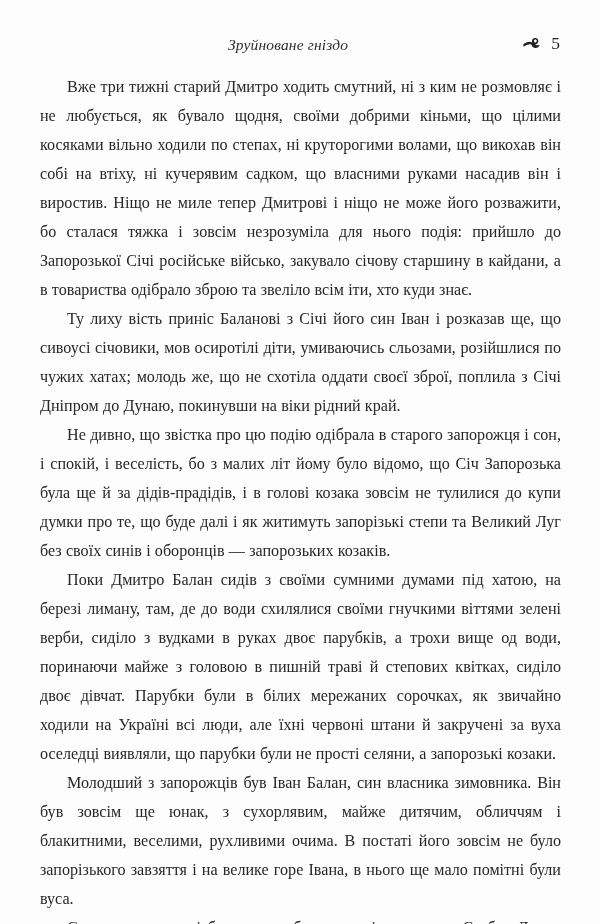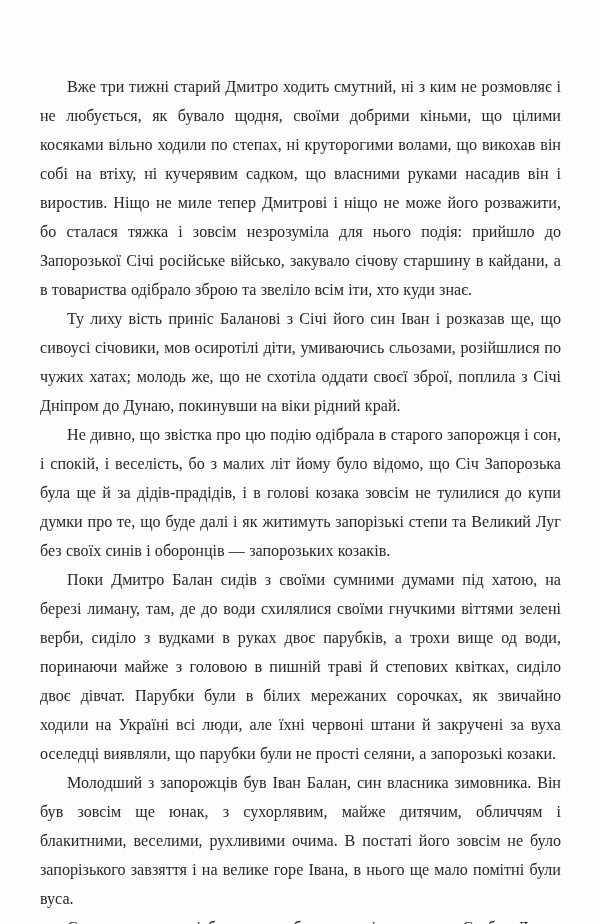--- a/index.html
+++ b/index.html
@@ -89,20 +89,33 @@
   .body-text p + p {
     margin-top: 0;
     font-family: Liberation Serif, serif;
   }
 </style>
 </head>
 <body>
 
 <div class="page">
 
+  <div class="running-head">
+    <span class="running-title">Зруйноване гніздо</span>
+
+    <span class="folio-group">
+      <span class="folio-ornament">
+        <svg width="22" height="14" viewBox="0 0 22 14" aria-hidden="true">
+          <path d="M1.2 7.6 C4.2 5.0 7.4 4.2 10.2 5.4 C9.4 3.2 10.6 1.4 12.6 1.1 C14.9 0.75 16.6 2.3 16.3 4.4 C16.05 6.1 14.6 7.2 13.0 7.0 C14.3 8.3 16.1 8.7 17.8 8.0 C17.0 10.0 15.1 11.2 13.0 10.9 C11.0 10.6 9.7 9.2 9.4 7.4 C6.9 7.0 4.0 7.9 1.5 9.7 Z" fill="currentColor"></path>
+          <path d="M12.9 2.5 C14.0 2.3 14.9 3.0 14.8 4.1 C14.7 5.0 13.9 5.6 13.0 5.4 C12.1 5.2 11.7 4.3 12.0 3.4 C12.15 2.95 12.5 2.6 12.9 2.5 Z" fill="#fdfdfd"></path>
+        </svg>
+      </span>
+      <span class="folio-number">5</span>
+    </span>
+  </div>
 
   <div class="body-text">
     <p>Вже три тижні старий Дмитро ходить смутний, ні з ким не розмовляє і не любується, як бувало щодня, своїми добрими кіньми, що цілими косяками вільно ходили по степах, ні круторогими волами, що викохав він собі на втіху, ні кучерявим садком, що власними руками насадив він і виростив. Ніщо не миле тепер Дмитрові і ніщо не може його розважити, бо сталася тяжка і зовсім незрозуміла для нього подія: прийшло до Запорозької Січі російське військо, закувало січову старшину в кайдани, а в товариства одібрало зброю та звеліло всім іти, хто куди знає.</p>
     <p>Ту лиху вість приніс Баланові з Січі його син Іван і розказав ще, що сивоусі січовики, мов осиротілі діти, умиваючись сльозами, розійшлися по чужих хатах; молодь же, що не схотіла оддати своєї зброї, поплила з Січі Дніпром до Дунаю, покинувши на віки рідний край.</p>
     <p>Не дивно, що звістка про цю подію одібрала в старого запорожця і сон, і спокій, і веселість, бо з малих літ йому було відомо, що Січ Запорозька була ще й за дідів-прадідів, і в голові козака зовсім не тулилися до купи думки про те, що буде далі і як житимуть запорізькі степи та Великий Луг без своїх синів і оборонців — запорозьких козаків.</p>
     <p>Поки Дмитро Балан сидів з своїми сумними думами під хатою, на березі лиману, там, де до води схилялися своїми гнучкими віттями зелені верби, сиділо з вудками в руках двоє парубків, а трохи вище од води, поринаючи майже з головою в пишній траві й степових квітках, сиділо двоє дівчат. Парубки були в білих мережаних сорочках, як звичайно ходили на Україні всі люди, але їхні червоні штани й закручені за вуха оселедці виявляли, що парубки були не прості селяни, а запорозькі козаки.</p>
     <p>Молодший з запорожців був Іван Балан, син власника зимовника. Він був зовсім ще юнак, з сухорлявим, майже дитячим, обличчям і блакитними, веселими, рухливими очима. В постаті його зовсім не було запорізького завзяття і на велике горе Івана, в нього ще мало помітні були вуса.</p>
     <p>Старшому козакові було теж небагато, років двадцять. Се був Демко Рогоза.</p>
   </div>
 

